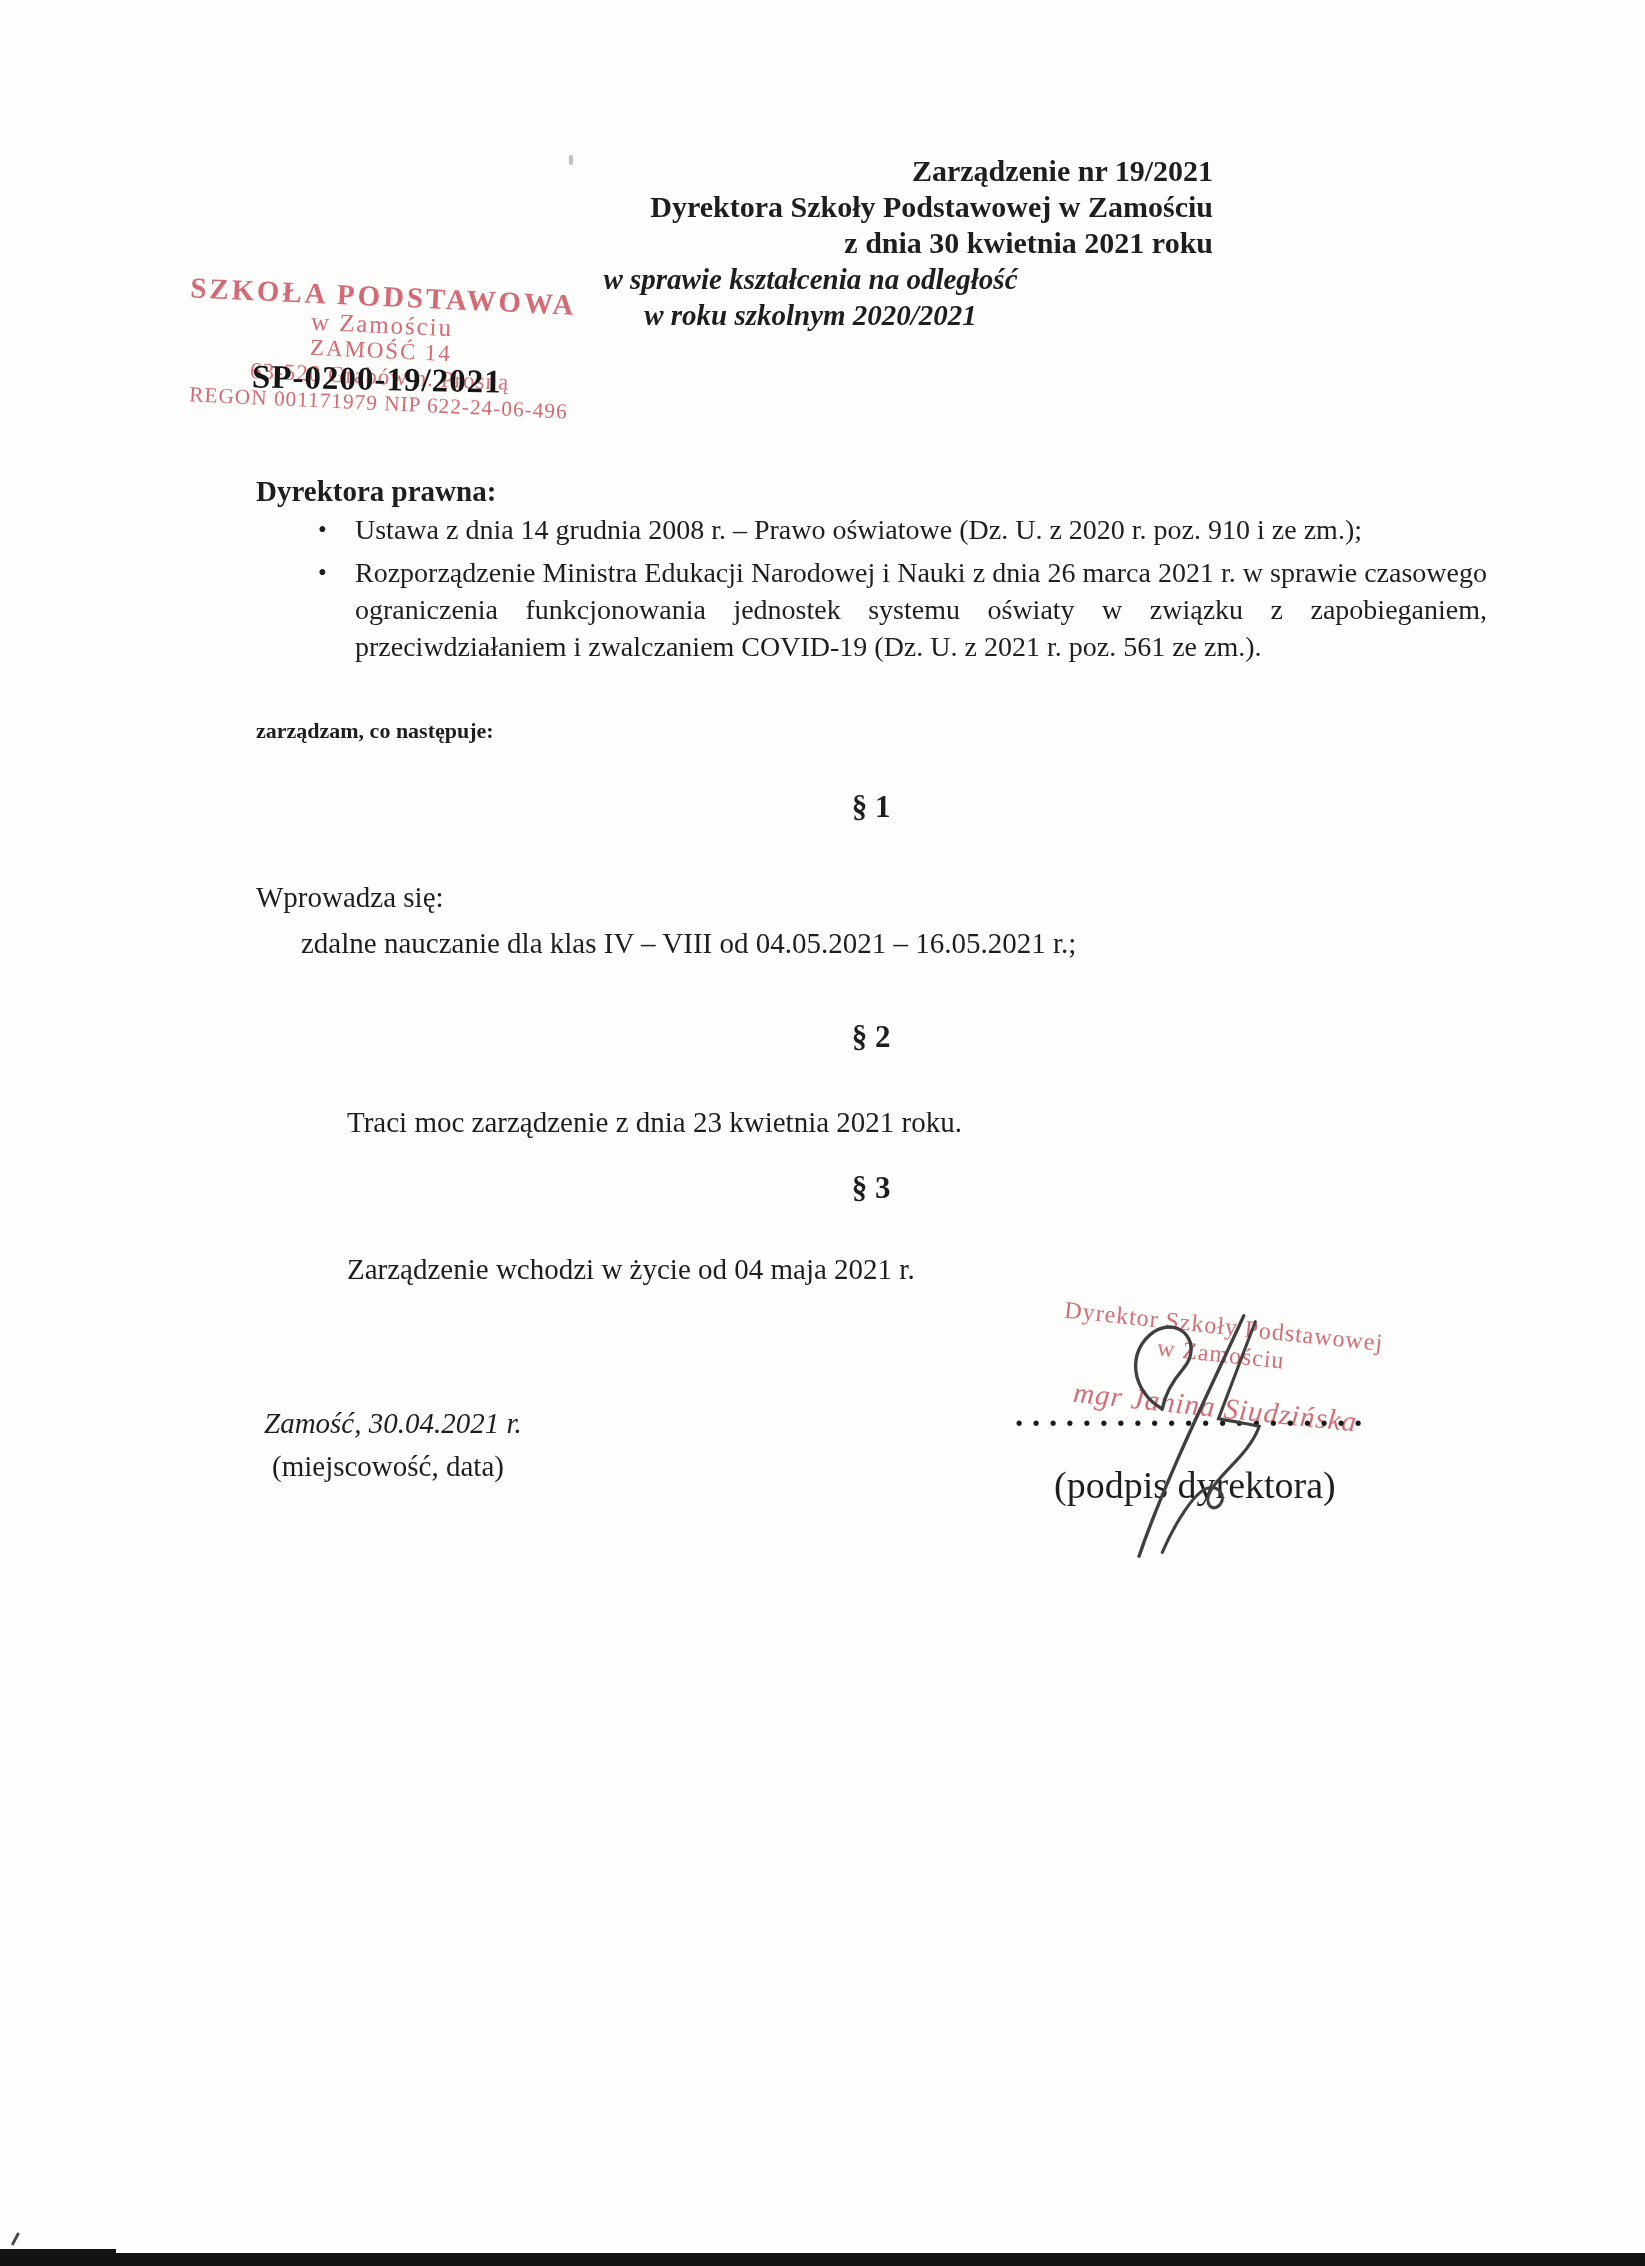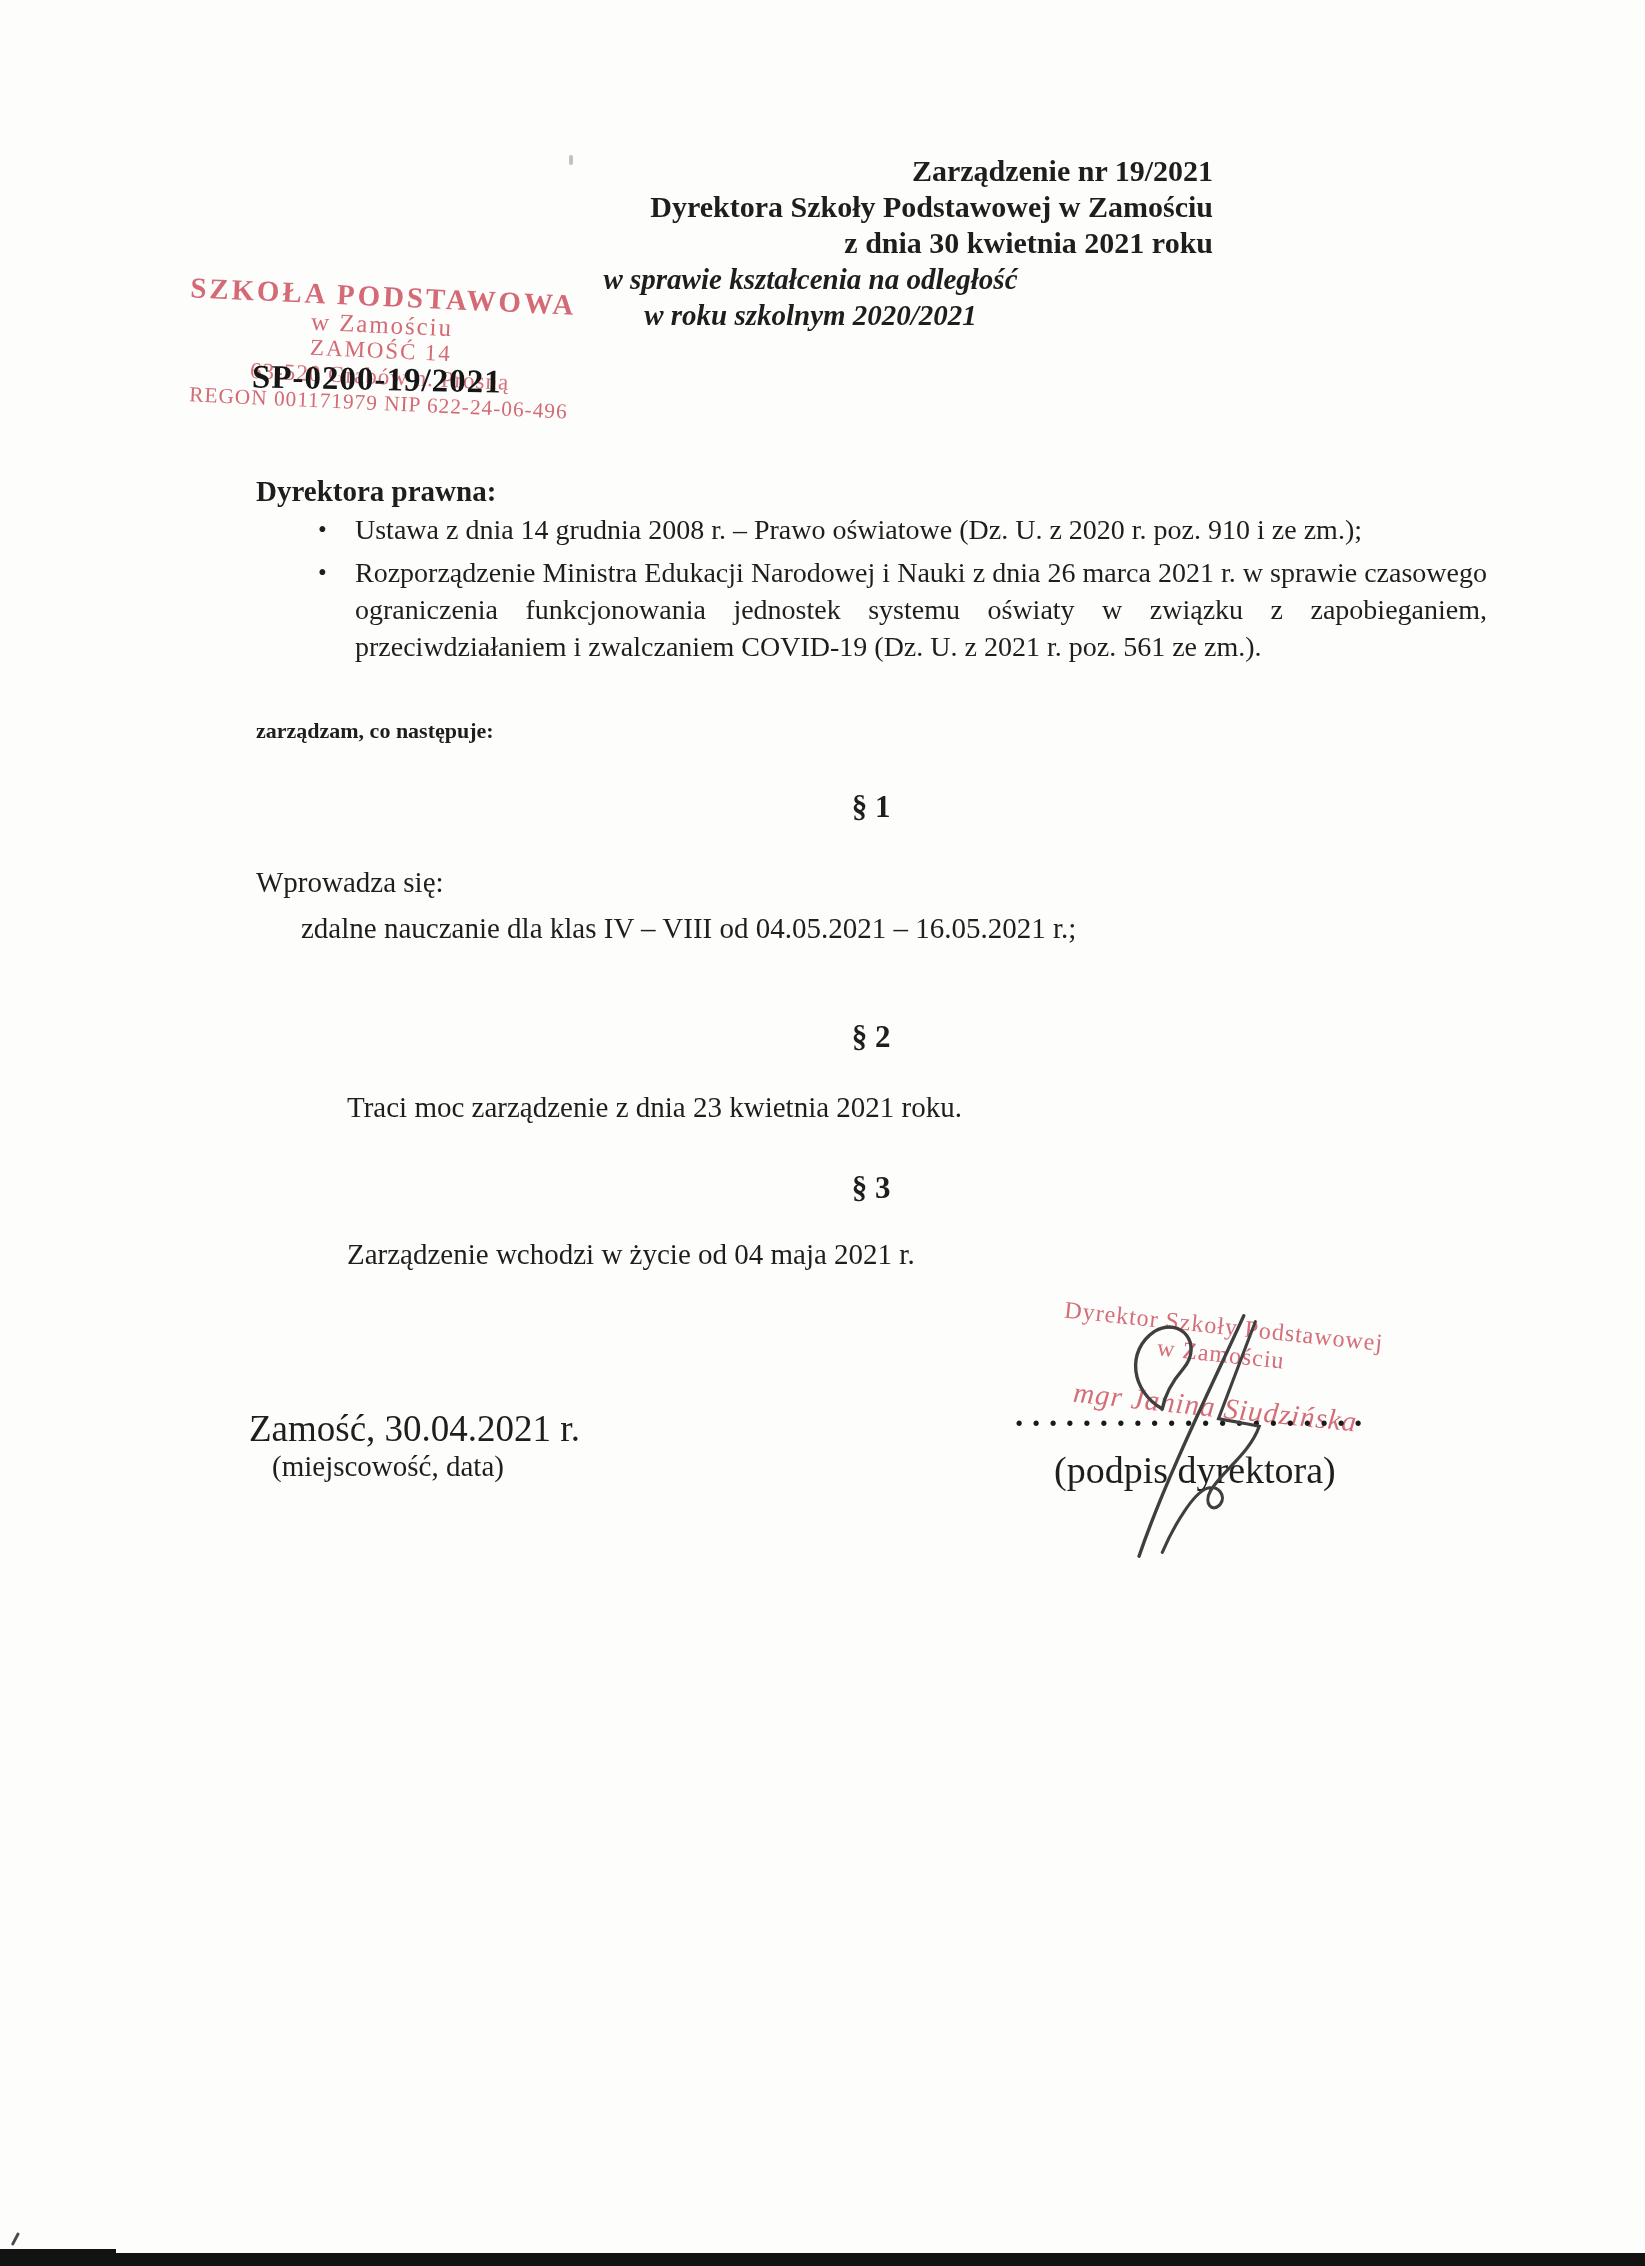--- a/index.html
+++ b/index.html
@@ -34,27 +34,27 @@
   .legal-list{left:318px;top:511px;width:1169px;}
   .li-row{display:flex;align-items:flex-start;}
   .li-row + .li-row{margin-top:5.8px;}
   .bullet{width:37px;font-size:25px;line-height:37px;flex:0 0 37px;}
   .li-text{flex:1;font-size:28px;line-height:37px;text-align:justify;}
   .li-nowrap .li-text{white-space:nowrap;text-align:left;}
   
   .decree-intro{left:256px;top:718px;font-size:22px;font-weight:bold;}
   .para-sym{left:257px;width:1228px;text-align:center;font-size:31px;font-weight:bold;}
   .sym1{top:789px;} .sym2{top:1019px;} .sym3{top:1170px;}
-  .body-line{font-size:29px;}
+  .body-line{font-size:29px;margin-top:15px;}
   .s1-intro{left:256px;top:866px;}
   .s1-content{left:301px;top:912px;}
   .s2-content{left:347px;top:1091px;}
   .s3-content{left:347px;top:1238px;}
   
-  .place-date{left:249px;top:1407px;font-size:37px;}
+  .place-date{left:264px;top:1407px;font-size:29px;font-style:italic;}
   .place-caption{left:272px;top:1450px;font-size:29px;}
   .director-stamp{
     left:1011px;top:1312px;width:417px;text-align:center;
     transform:rotate(6deg);opacity:.9;
   }
   .ds-line{font-size:24px;letter-spacing:1px;line-height:28px;}
   .ds-name{margin-top:23px;font-size:29px;font-style:italic;letter-spacing:1px;}
   .dotted-line{
     left:1015px;top:1397px;width:378px;font-size:33px;font-weight:bold;
     letter-spacing:8.7px;color:#1a1a1a;white-space:nowrap;

